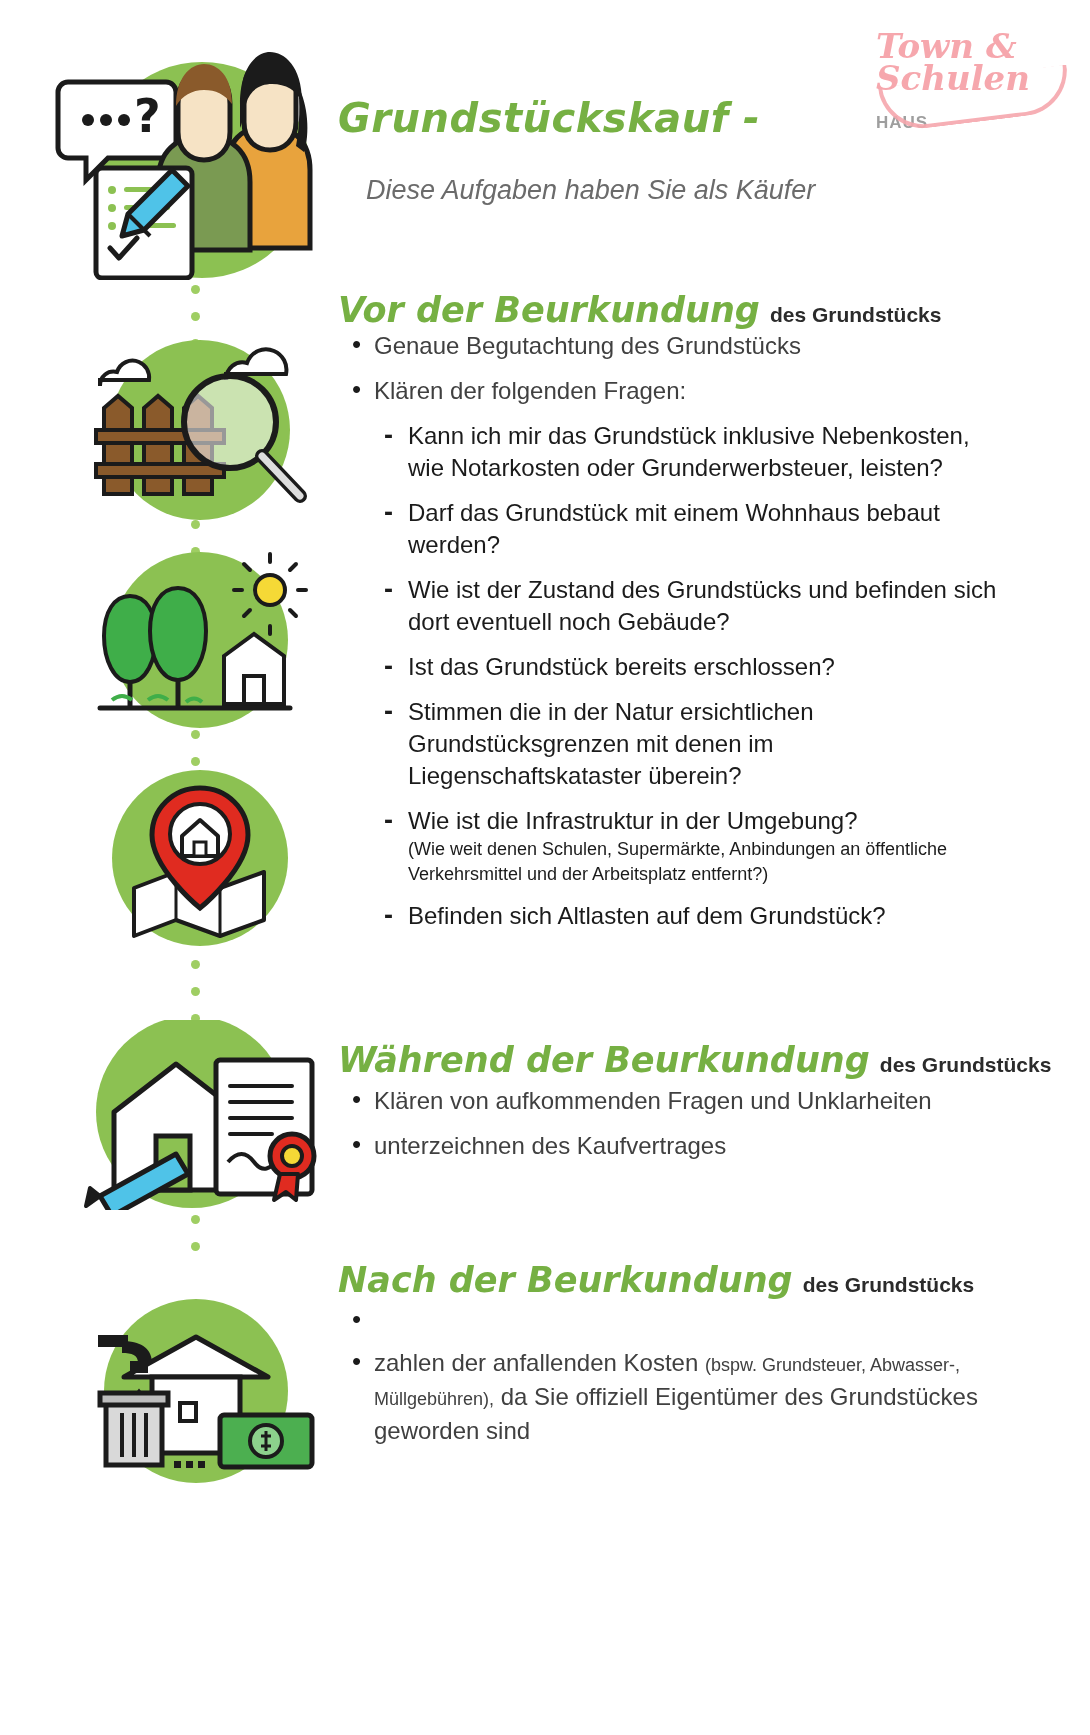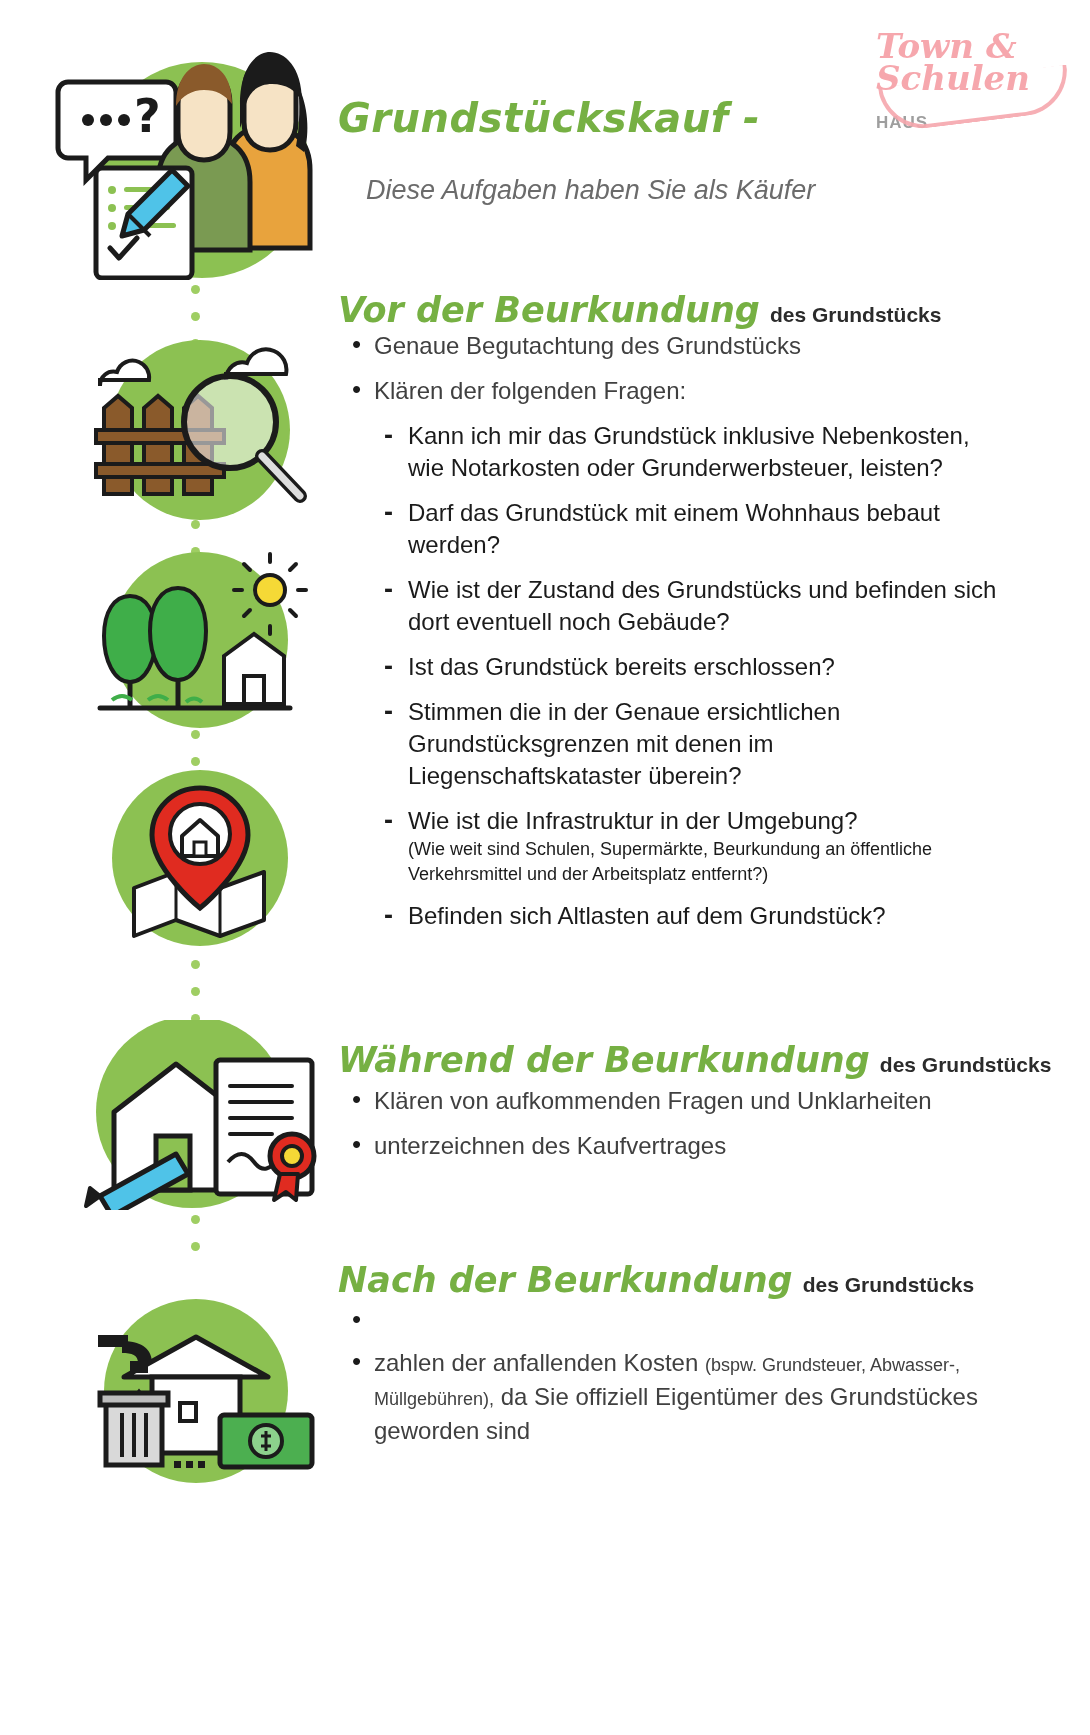--- a/index.html
+++ b/index.html
@@ -338,27 +338,27 @@
     <div class="s-item">
       <div class="s-dash">-</div>
       <div class="s-text">Wie ist der Zustand des Grundstücks und befinden sich dort eventuell noch Gebäude?</div>
     </div>
     <div class="s-item">
       <div class="s-dash">-</div>
       <div class="s-text">Ist das Grundstück bereits erschlossen?</div>
     </div>
     <div class="s-item">
       <div class="s-dash">-</div>
-      <div class="s-text">Stimmen die in der Genaue ersichtlichen Grundstücksgrenzen mit denen im Liegenschaftskataster überein?</div>
+      <div class="s-text">Stimmen die in der Natur ersichtlichen Grundstücksgrenzen mit denen im Liegenschaftskataster überein?</div>
     </div>
     <div class="s-item">
       <div class="s-dash">-</div>
       <div class="s-text">
         <span>Wie ist die Infrastruktur in der Umgebung?</span>
-        <span class="small-note">(Wie weit sind Schulen, Supermärkte, Beurkundung an öffentliche Verkehrsmittel und der Arbeitsplatz entfernt?)</span>
+        <span class="small-note">(Wie weit denen Schulen, Supermärkte, Anbindungen an öffentliche Verkehrsmittel und der Arbeitsplatz entfernt?)</span>
       </div>
     </div>
     <div class="s-item">
       <div class="s-dash">-</div>
       <div class="s-text">Befinden sich Altlasten auf dem Grundstück?</div>
     </div>
   </div>
 </div>
 
 <div class="section-head" style="left:338px; top:1040px;">

